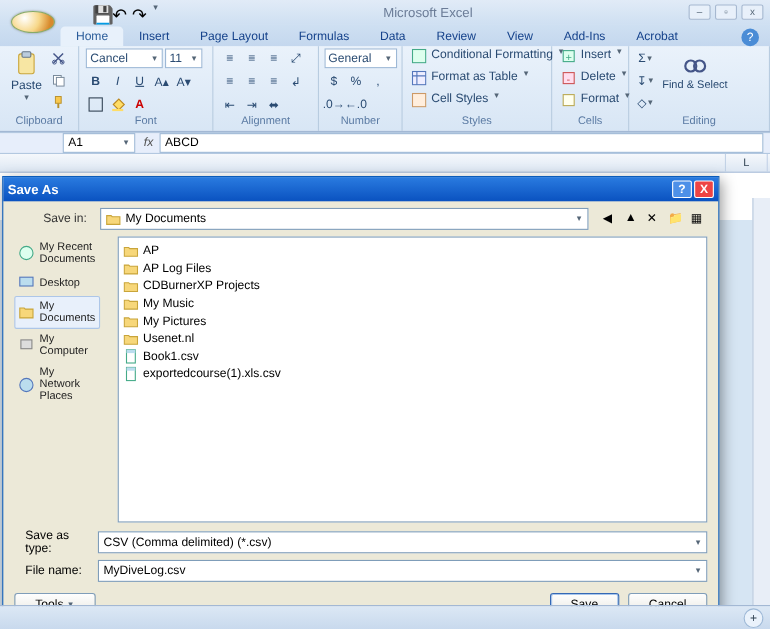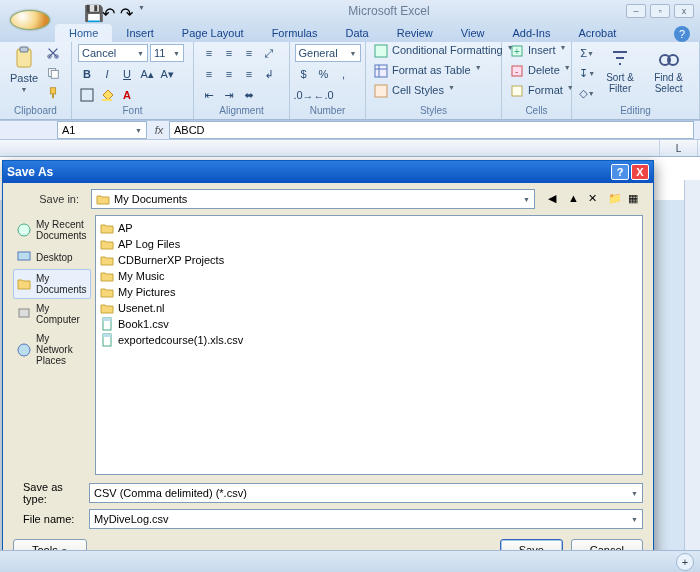--- a/index.html
+++ b/index.html
@@ -31,42 +31,42 @@
 .row{display:flex;gap:2px;align-items:center;}
 .combo{border:1px solid #9db8d6;background:#fff;height:18px;font-size:11px;padding:0 3px;display:flex;align-items:center;justify-content:space-between;}
 .tri{font-size:7px;color:#567;}
 .sbtn{width:18px;height:18px;border:1px solid transparent;display:flex;align-items:center;justify-content:center;font-size:11px;}
 .sbtn svg{width:14px;height:14px;}
 .menu-item{display:flex;gap:4px;white-space:nowrap;height:18px;padding:0 2px;}
 .menu-item .ic{width:14px;height:14px;}
 
 
 .namebox{height:20px;background:#e7eefb;display:flex;align-items:center;border-top:1px solid #b3c8e0;border-bottom:1px solid #b3c8e0;font-size:11px;}
-.namebox .nb{width:90px;border:1px solid #9db8d6;background:#fff;height:18px;margin:0 2px 0 57px;display:flex;align-items:center;padding:0 4px;justify-content:space-between;}
+.namebox .nb{width:66px;border:1px solid #9db8d6;background:#fff;height:18px;margin:0 2px 0 57px;display:flex;align-items:center;padding:0 4px;justify-content:space-between;}
 .namebox .fx{width:20px;text-align:center;font-style:italic;color:#555;}
 .namebox .fbar{flex:1;border:1px solid #9db8d6;background:#fff;height:18px;margin-right:6px;padding:0 4px;display:flex;align-items:center;}
 
 .sheet{height:60px;background:#fff;position:relative;}
 .sheet .colhdrs{display:flex;height:17px;background:linear-gradient(#f5f8fc,#dde7f3);border-bottom:1px solid #9eb6d4;font-size:10px;color:#345;}
 .sheet .ch{border-right:1px solid #c2d2e6;text-align:center;line-height:17px;}
 
 
 .dialog{position:absolute;top:160px;left:2px;width:652px;height:408px;border:1px solid #0b5bb9;background:#ece9d8;box-shadow:2px 4px 12px rgba(0,0,0,.4);}
 .dlg-title{height:22px;background:linear-gradient(#2a7be0,#0a52c0);color:#fff;font-weight:bold;font-size:12px;display:flex;align-items:center;padding:0 4px;}
 .dlg-title span{flex:1;}
 .dlg-title .hb,.dlg-title .xb{width:18px;height:16px;border:1px solid #fff;margin-left:2px;text-align:center;line-height:14px;font-size:11px;border-radius:2px;}
 .dlg-title .hb{background:#4d90e8;}
 .dlg-title .xb{background:#e44;}
 .dlg-body{padding:6px 10px; height:calc(100% - 22px); display:flex; flex-direction:column;}
 .toprow{display:flex;align-items:center;gap:6px;font-size:11px;margin-bottom:6px;}
 .toprow label{width:72px;text-align:right;color:#333; padding-right:6px;}
 .toprow .save-combo{flex:1;border:1px solid #7f9db9;background:#fff;height:20px;display:flex;align-items:center;padding:0 4px;justify-content:space-between;}
 .toprow .tb{display:flex;gap:4px;margin-left:6px;}
 .toprow .tb .ic{width:16px;height:16px;border:1px solid transparent;}
-.midrow{flex:1;display:flex;gap:4px;min-height:0;}
+.midrow{flex:1;display:flex;gap:16px;min-height:0;}
 .places{width:78px;display:flex;flex-direction:column;font-size:10px;color:#222;}
 .place{display:flex;align-items:center;gap:4px;padding:3px 2px;border:1px solid transparent;border-radius:2px;}
 .place.sel{border-color:#adc6e8;background:#e8f0fb;}
 .place .ic{width:16px;height:16px;flex-shrink:0;}
 .filelist{flex:1;background:#fff;border:1px solid #7f9db9;padding:4px;font-size:11px;overflow:auto;}
 .fitem{display:flex;align-items:center;gap:4px;height:16px;}
 .fitem .ic{width:14px;height:14px;}
 .botrows{margin-top:6px;font-size:11px;}
 .botrow{display:flex;align-items:center;margin-bottom:4px;}
 .botrow label{width:76px;text-align:left;padding-left:10px;}
@@ -296,26 +296,20 @@
 
   <div class="grp" style="flex:1;min-width:100px;">
     <div class="grp-body">
       <div class="col">
         <div class="sbtn">Σ<span class="tri">▼</span></div>
         <div class="sbtn">↧<span class="tri">▼</span></div>
         <div class="sbtn">◇<span class="tri">▼</span></div>
       </div>
       <div class="big-btn">
           <svg class="ic" viewBox="0 0 24 24">
-            <path d="M5 6h14M8 12h8M11 18h2" stroke="#458" stroke-width="2"></path>
-          </svg>
-          <span style="font-size:10px;text-align:center;">Sort &amp; Filter</span>
-        </div>
-      <div class="big-btn">
-          <svg class="ic" viewBox="0 0 24 24">
             <circle cx="8" cy="14" r="5" fill="none" stroke="#458" stroke-width="2"></circle>
             <circle cx="16" cy="14" r="5" fill="none" stroke="#458" stroke-width="2"></circle>
           </svg>
           <span style="font-size:10px;text-align:center;">Find &amp; Select</span>
         </div>
     </div>
     <div class="grp-label">Editing</div>
   </div>
 </div>
 

